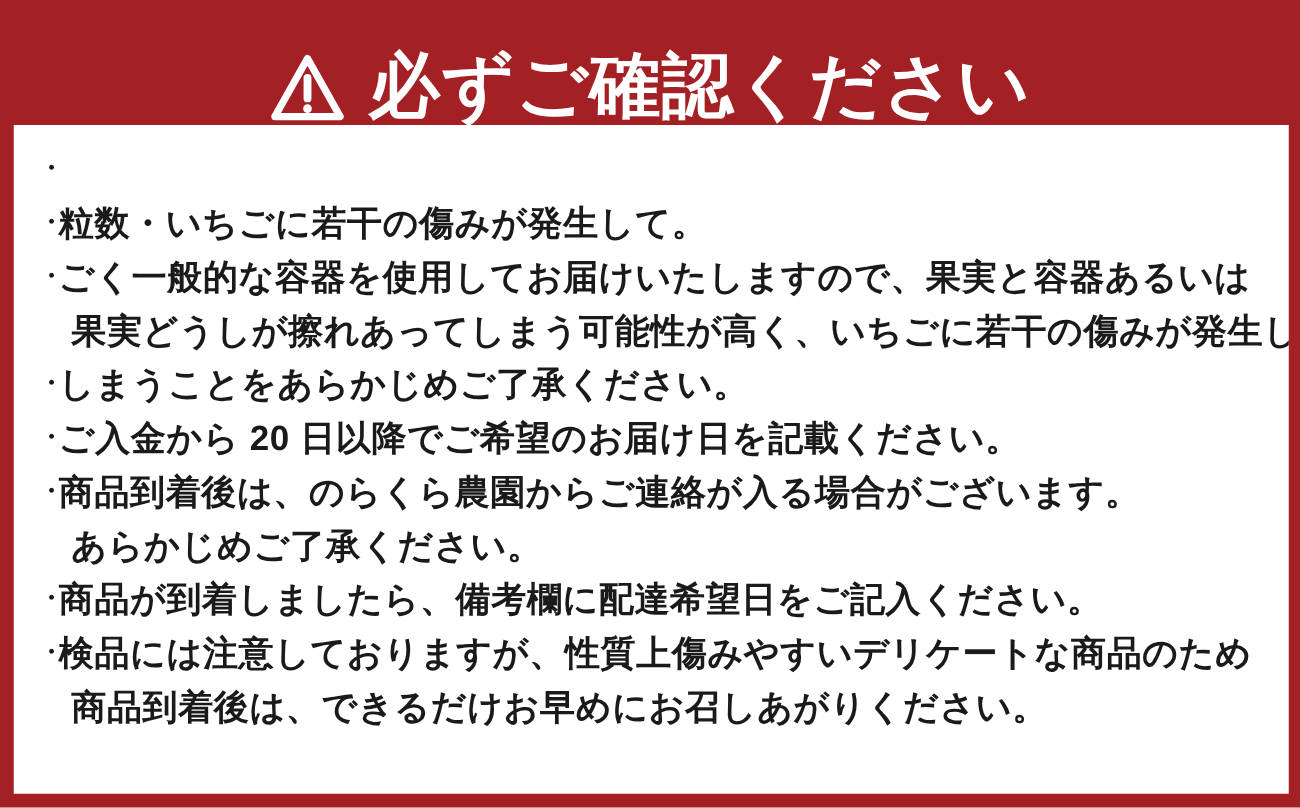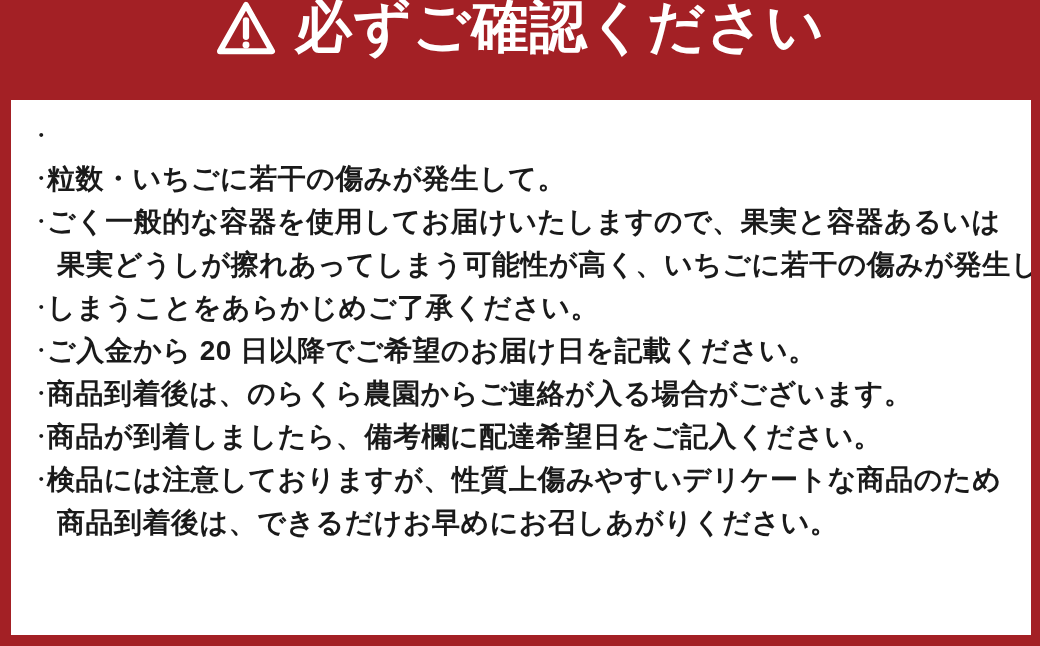--- a/index.html
+++ b/index.html
@@ -10,21 +10,21 @@
     width: 1040px;
     height: 646px;
     position: relative;
     overflow: hidden;
     background: #a32025;
     font-family: "Liberation Sans", "DejaVu Sans", sans-serif;
   }
   .header {
     height: 100px;
     display: flex;
-    align-items: flex-start;
+    align-items: flex-end;
     justify-content: center;
     gap: 18px;
   }
   .warning-icon {
     width: 62px;
     height: 58px;
     flex: 0 0 auto;
     display: block;
   }
   .title {
@@ -105,20 +105,24 @@
         <span class="text">しまうことをあらかじめご了承ください。</span>
       </div>
       <div class="line">
         <span class="bullet">・</span>
         <span class="text">ご入金から 20 日以降でご希望のお届け日を記載ください。</span>
       </div>
       <div class="line">
         <span class="bullet">・</span>
         <span class="text">商品到着後は、のらくら農園からご連絡が入る場合がございます。</span>
       </div>
+      <div class="line cont">
+        <span class="bullet"></span>
+        <span class="text">あらかじめご了承ください。</span>
+      </div>
       <div class="line">
         <span class="bullet">・</span>
         <span class="text">商品が到着しましたら、備考欄に配達希望日をご記入ください。</span>
       </div>
       <div class="line">
         <span class="bullet">・</span>
         <span class="text">検品には注意しておりますが、性質上傷みやすいデリケートな商品のため</span>
       </div>
       <div class="line cont">
         <span class="bullet"></span>

